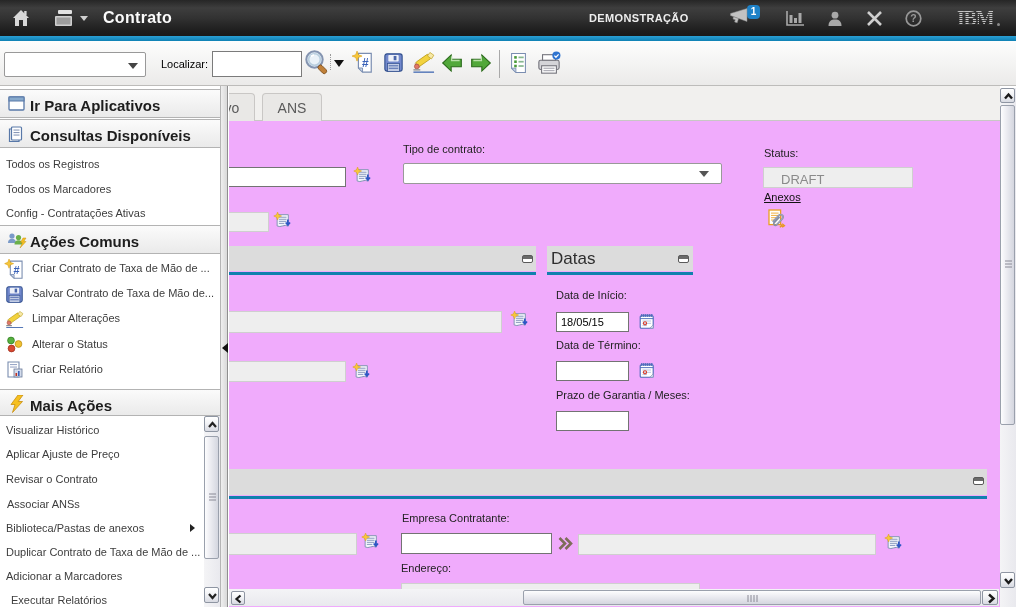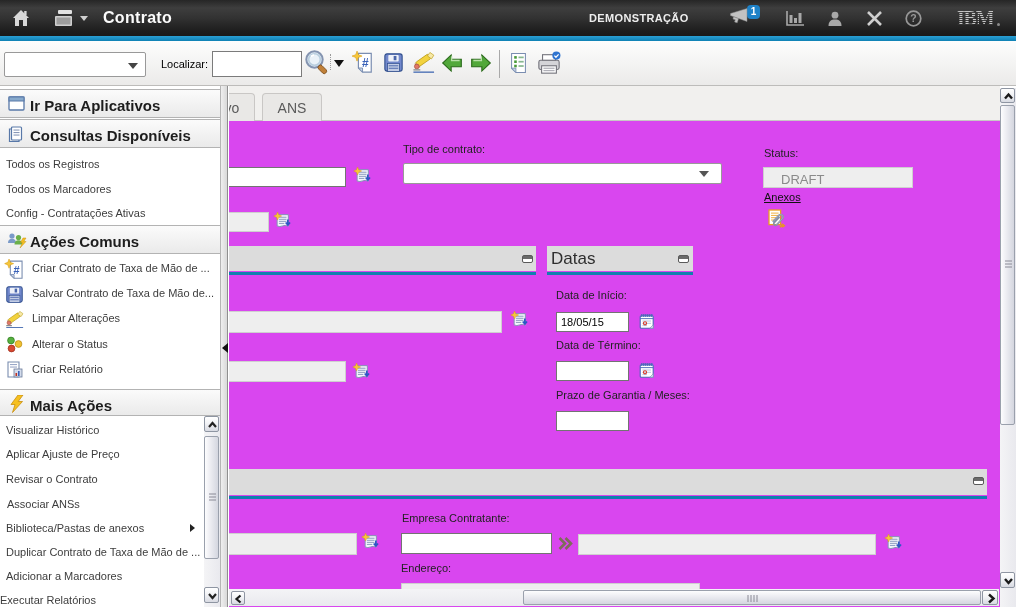--- a/index.html
+++ b/index.html
@@ -27,21 +27,21 @@
   border-left:5px solid transparent; border-right:5px solid transparent; border-top:6px solid #444; }
 #loclabel { left:161px; top:58px; font-size:11px; color:#000; }
 #locinput { left:212px; top:51px; width:90px; height:26px; background:#fff; border:1px solid #7b7b7b; outline:none; }
 .tbsep { top:9px; width:1px; height:28px; background:#a9a9a9; }
 #ibmlogo { left:957px; top:11px; font-family:"Liberation Serif", serif; font-weight:bold; font-size:20px;
   line-height:14px; letter-spacing:-1.2px;
   background:repeating-linear-gradient(180deg,#c6c6c6 0 1.1px,rgba(200,200,200,0.08) 1.1px 1.95px);
   -webkit-background-clip:text; background-clip:text; color:transparent; }
 
 
-#content { left:229px; top:86px; width:771px; height:521px; background:#d946ef; overflow:hidden; }
+#content { left:229px; top:86px; width:771px; height:521px; background:#f0abfc; overflow:hidden; }
 #tabstrip { left:0; top:0; width:771px; height:35px; background:#f1f0ee; border-bottom:1px solid #c8c7c5; }
 .tab { position:absolute; top:7px; height:28px; background:#e9e8e6; border:1px solid #c9c7c5; border-bottom:none;
   border-radius:4px 4px 0 0; color:#5a5a5a; font-size:14px; text-align:center; padding-top:6px; }
 
 label.f { position:absolute; font-size:11px; color:#222; white-space:nowrap; }
 .inp { position:absolute; background:#fff; border:1px solid #737373; }
 .ro  { position:absolute; background:#eeeeee; border:1px solid #cfcfcf; }
 .secbar { position:absolute; background:#dcdcdc; height:26px; }
 .secline { position:absolute; background:#1080ae; height:3px; }
 .sectitle { position:absolute; font-size:17px; color:#2e2e2e; }
@@ -388,21 +388,21 @@
       <span>Mais Ações</span>
       </div>
     <div class="mitem" style="left:6px; top:338px;">Visualizar Histórico</div>
     <div class="mitem" style="left:6px; top:362px;">Aplicar Ajuste de Preço</div>
     <div class="mitem" style="left:6px; top:387px;">Revisar o Contrato</div>
     <div class="mitem" style="left:7px; top:412px;">Associar ANSs</div>
     <div class="mitem" style="left:6px; top:436px;">Biblioteca/Pastas de anexos</div>
     <div style="position:absolute; left:190px; top:438px; width:0; height:0; border-top:4px solid transparent; border-bottom:4px solid transparent; border-left:5.5px solid #222;"></div>
     <div class="mitem" style="left:6px; top:460px;">Duplicar Contrato de Taxa de Mão de ...</div>
     <div class="mitem" style="left:6px; top:484px;">Adicionar a Marcadores</div>
-    <div class="mitem" style="left:0; top:508px;">Executar Relatórios</div>
+    <div class="mitem" style="left:11px; top:508px;">Executar Relatórios</div>
 
     <div class="sbtrackV" style="left:204px; top:330px; width:16px; height:191px;"></div>
     <div class="sbbox" style="left:204px; top:330px; width:15px; height:16px;"><svg width="15" height="16" viewBox="0 0 15 16">
           <path d="M4 10 L7.5 6 L11 10" stroke="#222" stroke-width="2.2" fill="none"></path>
         </svg></div>
     <div class="sbthumbV" style="left:204px; top:350px; width:15px; height:123px;">
       <svg width="15" height="123" viewBox="0 0 15 123">
           <path d="M4 57 H11 M4 60 H11 M4 63 H11" stroke="#8a8a96" stroke-width="1"></path>
         </svg></div>
     <div class="sbbox" style="left:204px; top:501px; width:15px; height:16px;"><svg width="15" height="16" viewBox="0 0 15 16">

